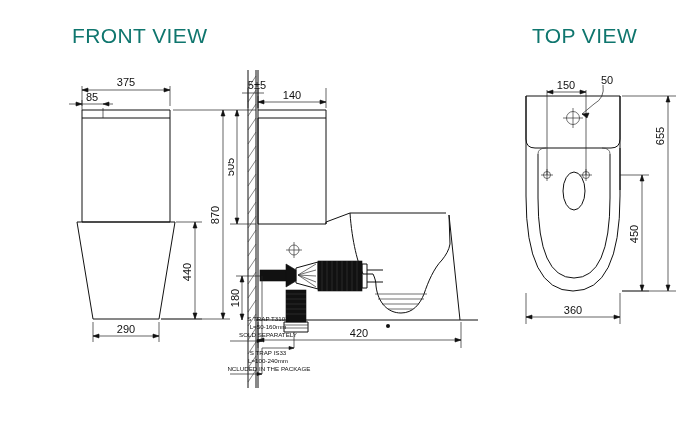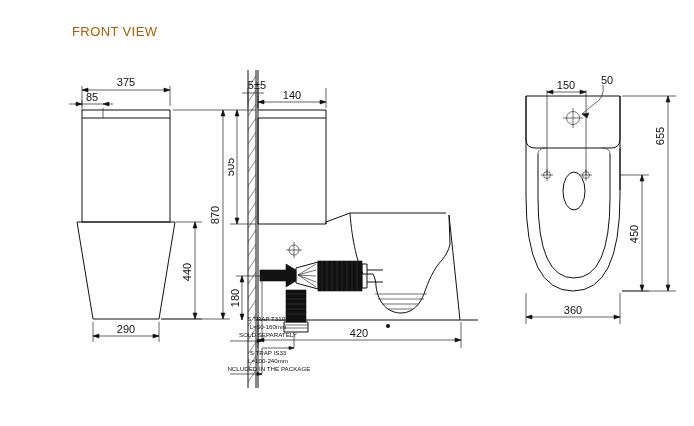--- a/index.html
+++ b/index.html
@@ -16,23 +16,23 @@
     overflow: hidden;
   }
   #drawing-root {
     position: absolute;
     left: 0; top: 0;
     width: 694px;
     height: 426px;
   }
   .view-title {
     position: absolute;
-    font-size: 13px;
+    font-size: 21px;
     letter-spacing: 0.4px;
-    color: #a16207;
+    color: #0f766e;
     white-space: nowrap;
   }
   #title-front { left: 72px;  top: 24px; }
   #title-side  { left: 312px; top: 24px; }
   #title-top   { left: 532px; top: 24px; }
 
   svg { display: block; }
   .ln      { stroke: #111; stroke-width: 1; fill: none; vector-effect: non-scaling-stroke; }
   .ln-thin { stroke: #333; stroke-width: 0.7; fill: none; }
   .ln-dim  { stroke: #222; stroke-width: 0.7; fill: none; }
@@ -50,20 +50,21 @@
     fill: #111;
   }
   .notetxt-mid { text-anchor: middle; }
 </style>
 </head>
 <body>
 
 <div id="drawing-root">
 
   <div class="view-title" id="title-front">FRONT VIEW</div>
+  <div class="view-title" id="title-top">TOP VIEW</div>
 
   <svg id="svg-front" width="230" height="340" viewBox="0 0 230 340" style="position:absolute; left:55px; top:70px;">
 
     <g>
 
       <path class="ln" d="M 27 40 L 115 40"></path>
 
       <path class="ln" d="M 27 40 L 27 152"></path>
       <path class="ln" d="M 115 40 L 115 152"></path>
 

